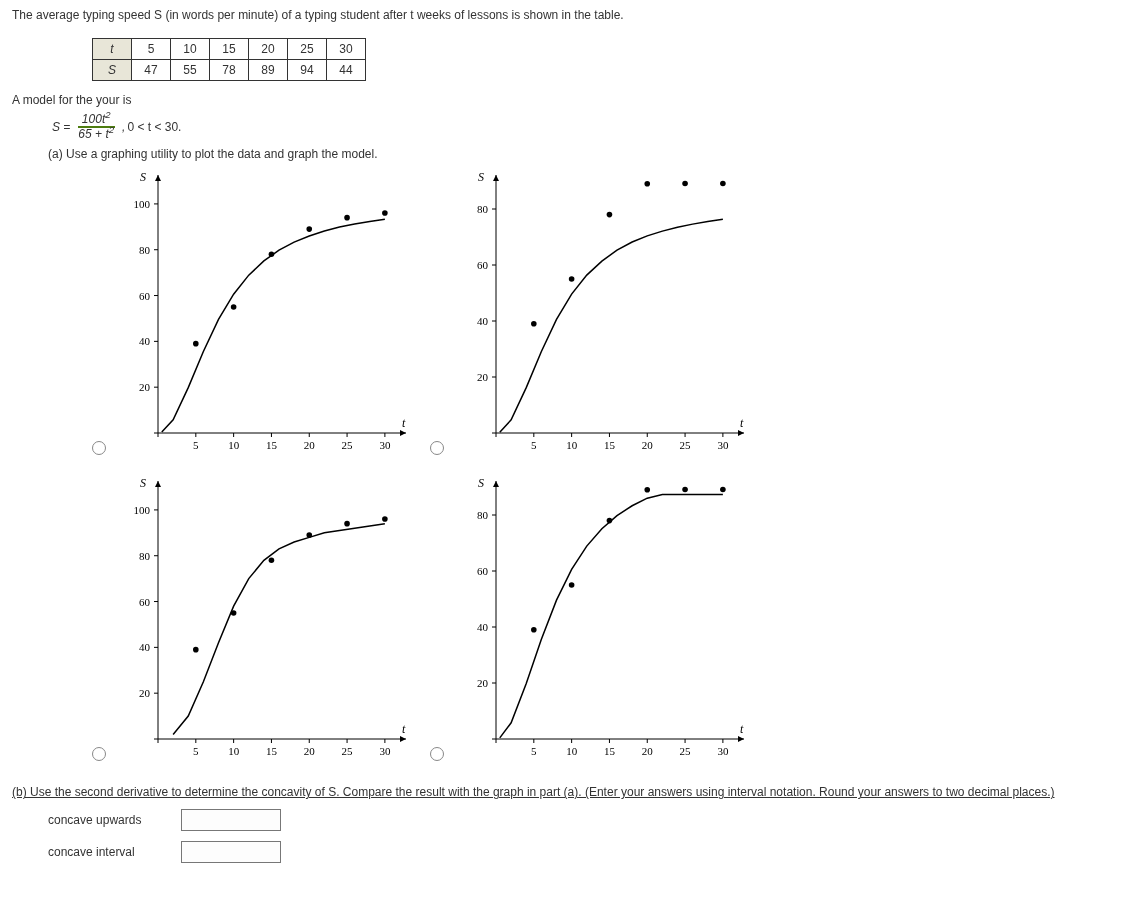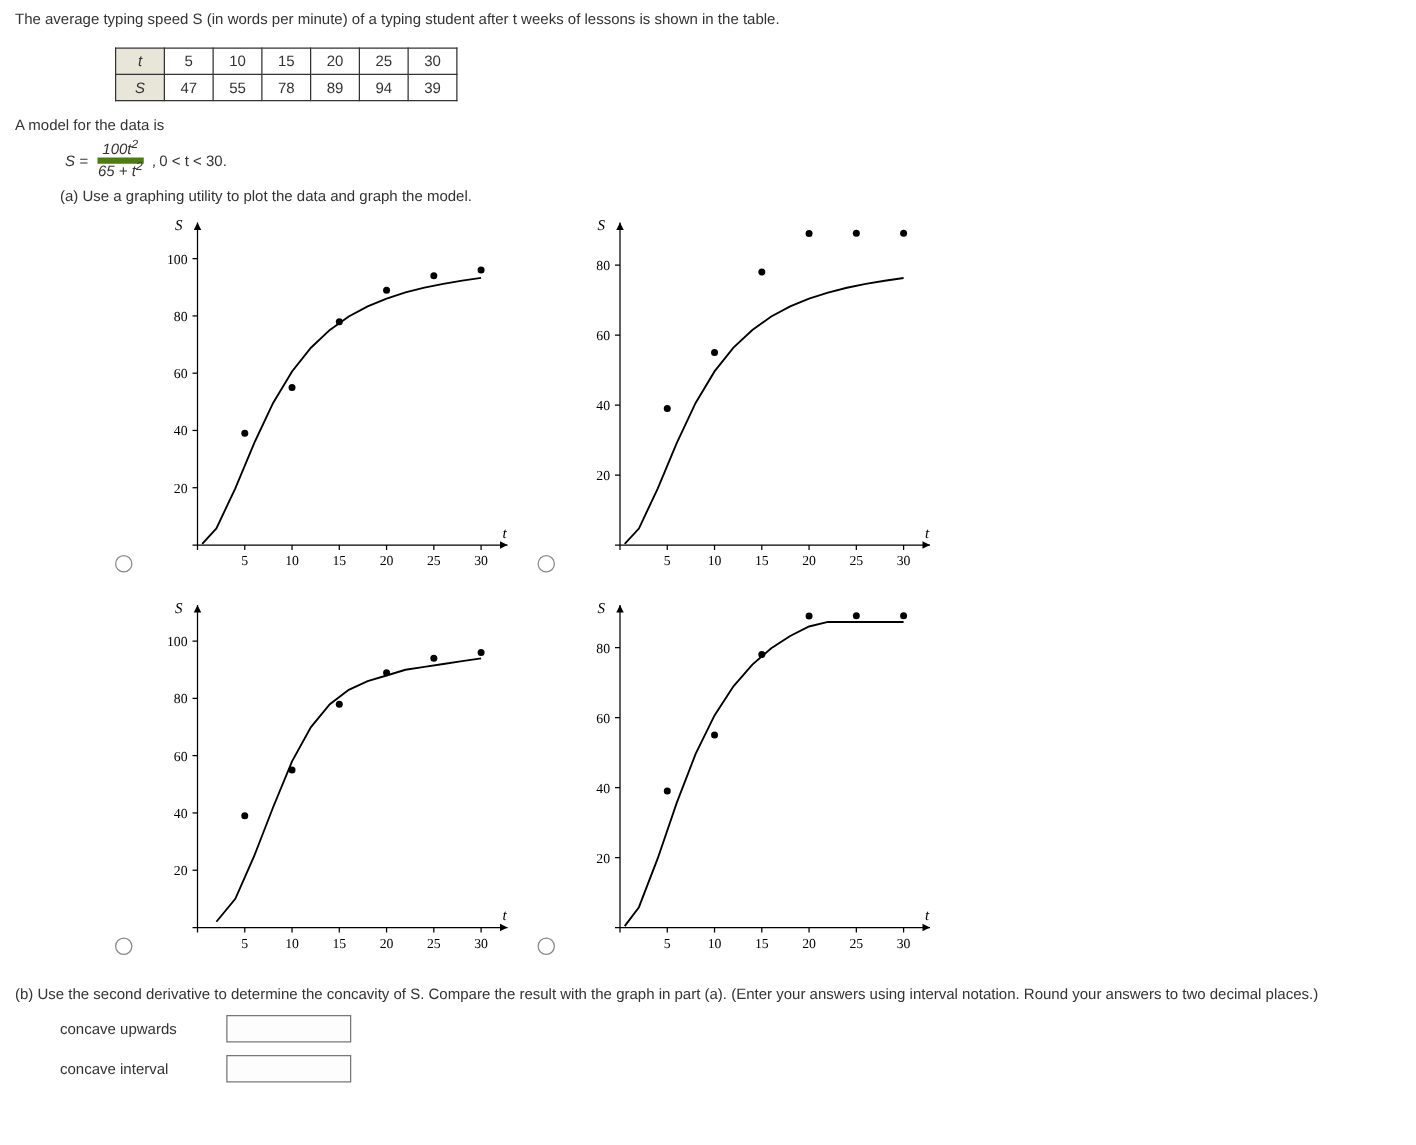--- a/index.html
+++ b/index.html
@@ -35,21 +35,21 @@
   }
   .frac {
     display: inline-flex;
     flex-direction: column;
     align-items: center;
     font-style: normal;
     margin: 0 4px;
     line-height: 1.1;
   }
   .frac .num, .frac .den { padding: 0 4px; font-style: italic; }
-  .frac .num { border-bottom: 5px solid #4d7c0f; }
+  .frac .num { border-bottom: 2px solid #4d7c0f; }
   sup { font-size: 0.8em; vertical-align: super; line-height: 0; }
   .part-label { margin: 4px 0 8px 36px; }
   .graphs {
     display: grid;
     grid-template-columns: auto auto;
     gap: 16px 18px;
     margin-left: 80px;
     margin-bottom: 16px;
     width: fit-content;
   }
@@ -59,21 +59,21 @@
     background: #fff; margin-right: 6px; margin-bottom: 4px;
     flex: 0 0 auto;
   }
   svg { display: block; }
   .axis { stroke: #000; stroke-width: 1; }
   .tick { stroke: #000; stroke-width: 1; }
   .curve { stroke: #000; stroke-width: 1.5; fill: none; }
   .point { fill: #000; }
   .axlabel { font: italic 12px serif; fill: #000; }
   .ticklabel { font: 11px serif; fill: #000; }
-  .part-b { margin-top: 20px; }
+  .part-b { margin-top: 20px; text-decoration: underline; }
   .answer-row {
     display: flex; align-items: center; margin: 10px 0 4px 36px;
     gap: 3px;
   }
   .answer-row label { min-width: 130px; }
   .answer-box {
     border: 1px solid #777;
     background: #fdfdfd;
     height: 20px; width: 90px;
     padding: 0 4px;
@@ -96,26 +96,26 @@
     <td>25</td>
     <td>30</td>
   </tr>
   <tr>
     <th class="hdr">S</th>
     <td>47</td>
     <td>55</td>
     <td>78</td>
     <td>89</td>
     <td>94</td>
-    <td>39</td>
+    <td>44</td>
   </tr>
 </tbody>
   </table>
 
-<div class="model-line">A model for the data is</div>
+<div class="model-line">A model for the your is</div>
 
 <div class="formula-wrap">
   <span>S =</span>
   <span class="frac">
     <span class="num"><span>100t</span><sup>2</sup></span>
     <span class="den"><span>65 + t</span><sup>2</sup></span>
   </span>
   <span>,</span>
   <span style="margin-left:2px;font-style:normal;">0 &lt; t &lt; 30.</span>
 </div>

